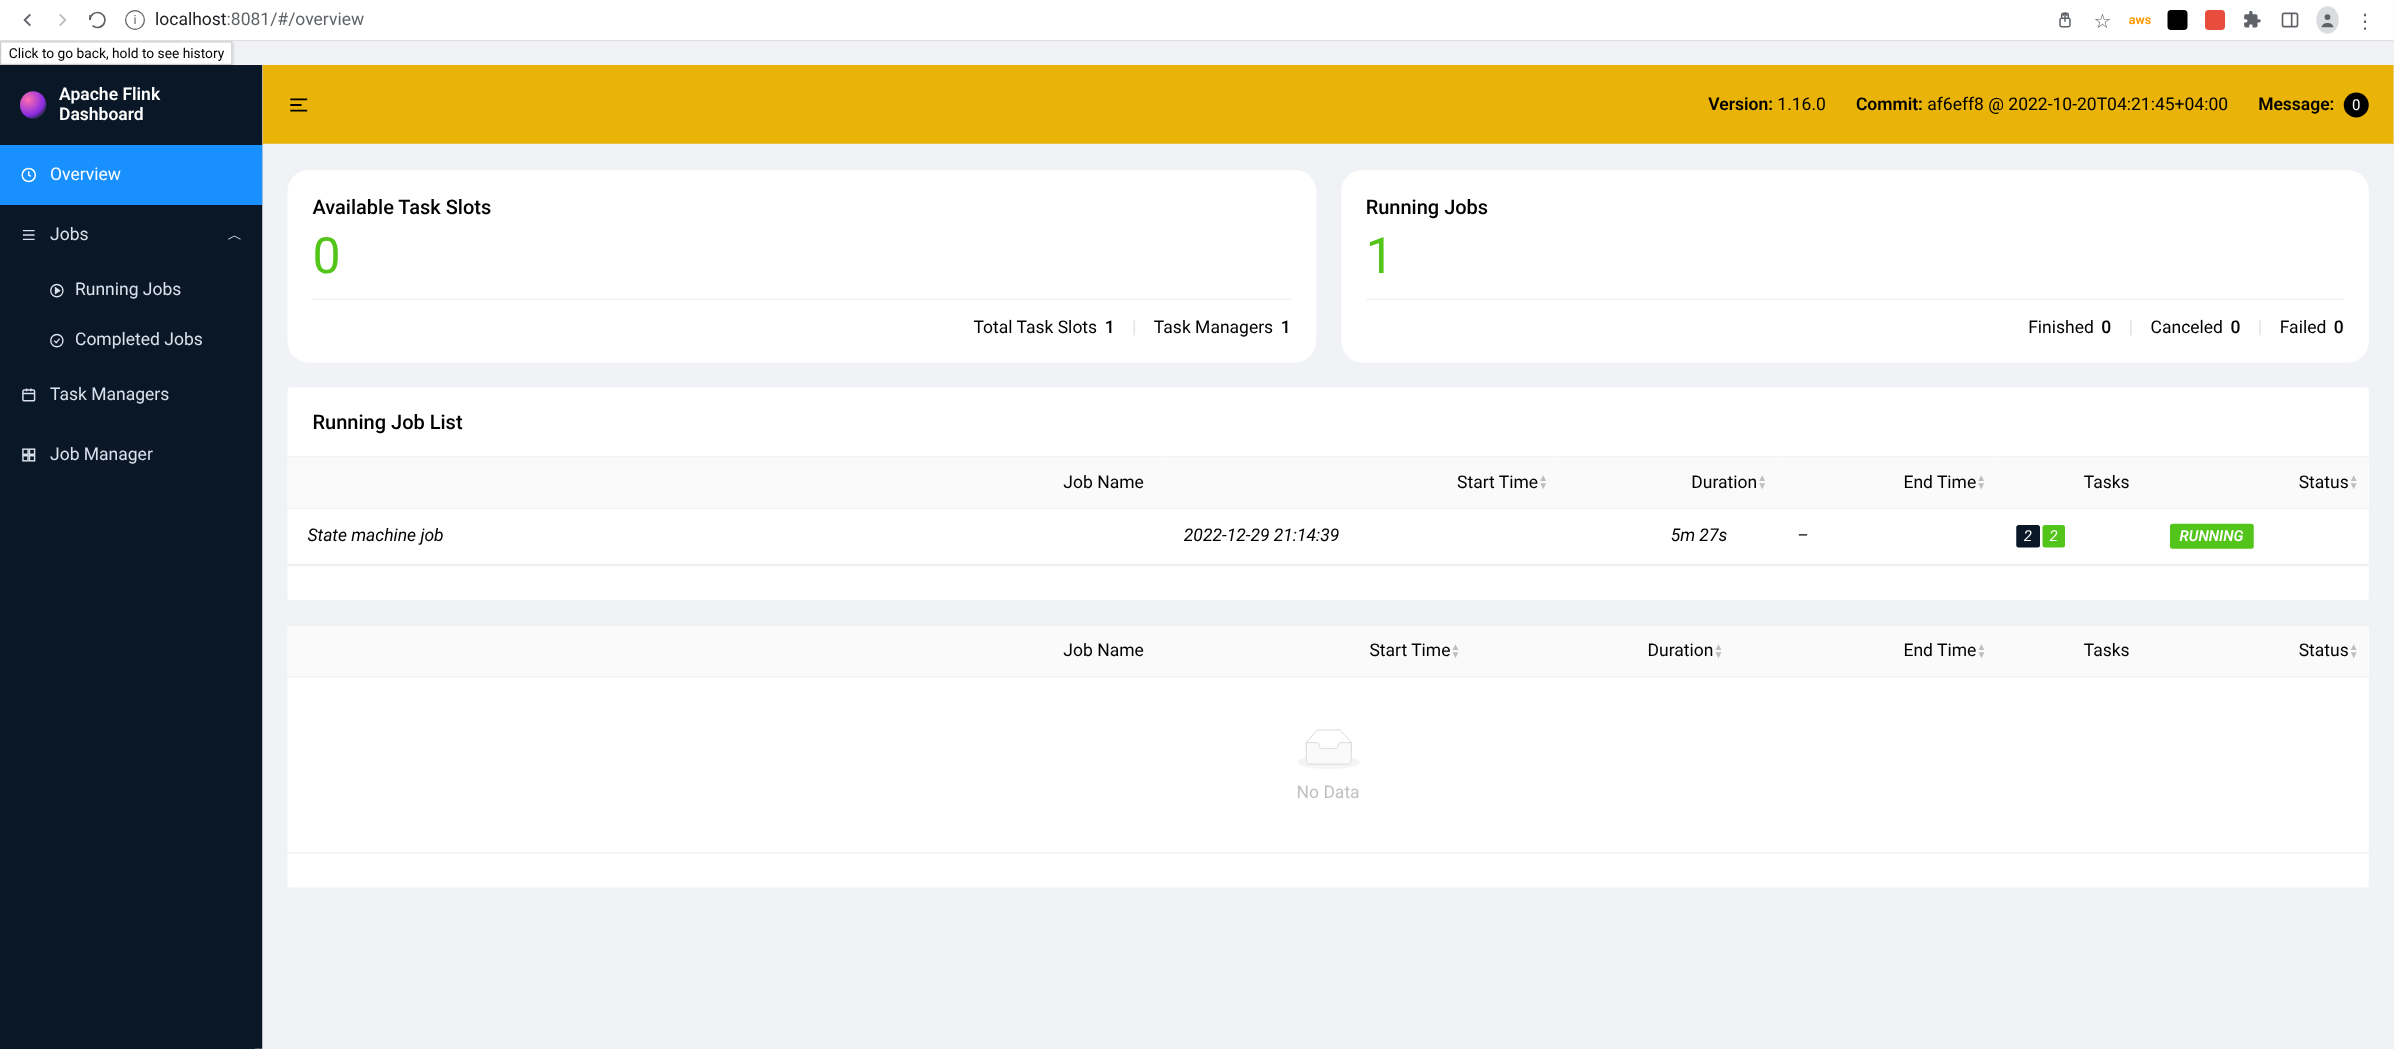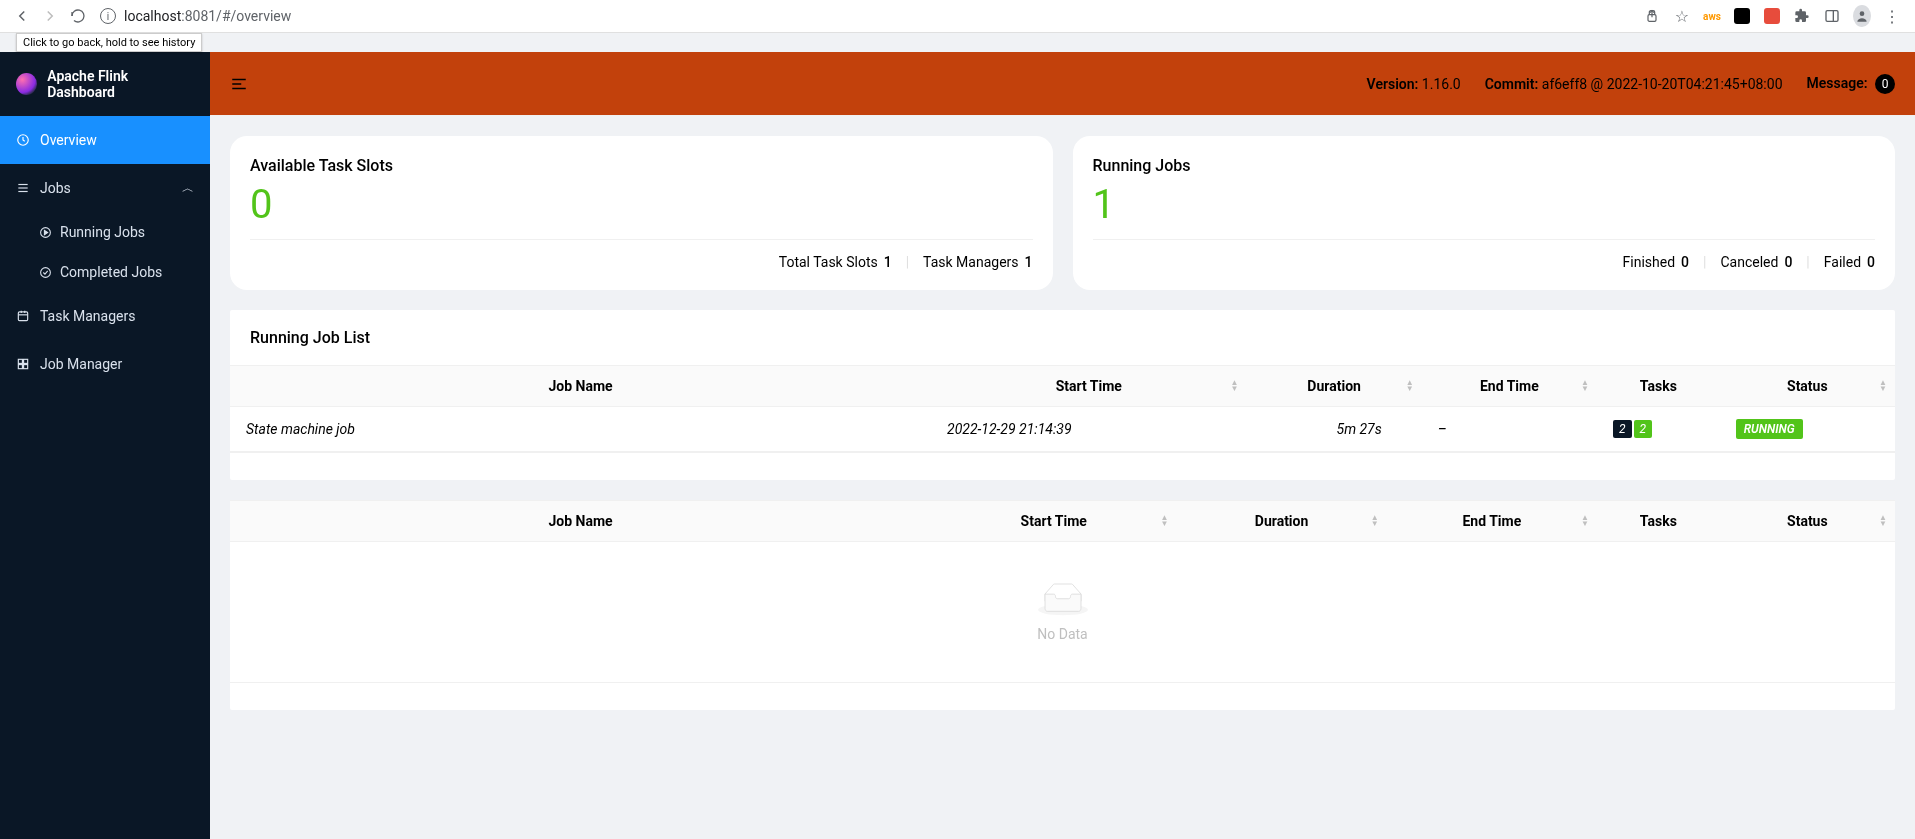--- a/index.html
+++ b/index.html
@@ -6,60 +6,60 @@
   body { font-family: -apple-system, BlinkMacSystemFont, "Segoe UI", Roboto, Helvetica, Arial, sans-serif; background: #f0f2f5; color: #000; overflow: hidden; height: 839px; width: 1915px; }
 
   
   .browser-bar { height: 33px; background: #fff; display: flex; align-items: center; padding: 0 8px; border-bottom: 1px solid #e0e0e0; }
   .browser-bar .nav-btn { width: 28px; height: 28px; display:flex; align-items:center; justify-content:center; color:#5f6368; cursor:pointer; border-radius:50%; }
   .browser-bar .nav-btn.disabled { color:#bdbdbd; cursor:default;}
   .url-area { display:flex; align-items:center; gap:8px; margin-left:8px; flex:1; font-size:14px; color:#202124;}
   .url-area .info-icon { width:16px; height:16px; border:1px solid #5f6368; border-radius:50%; display:flex; align-items:center; justify-content:center; font-size:10px; color:#5f6368;}
   .right-icons { display:flex; align-items:center; gap:12px; padding-right:6px;}
   .right-icons .ricon { width:18px; height:18px; display:flex; align-items:center; justify-content:center; color:#5f6368; font-size:16px;}
-  .tooltip-back { position:absolute; top:33px; left:16px; background:#fff; border:1px solid #ccc; font-size:11px; padding:2px 6px; box-shadow:0 1px 2px rgba(0,0,0,0.2); z-index:100;}
+  .tooltip-back { position:absolute; top:33px; left:0; background:#fff; border:1px solid #ccc; font-size:11px; padding:2px 6px; box-shadow:0 1px 2px rgba(0,0,0,0.2); z-index:100;}
 
   
   .app { position:absolute; top:33px; left:0; right:0; bottom:0; display:flex; }
   .tooltip-back + .app { top:33px; } 
 
   
   .sidebar { width:210px; background:#0a1726; color:#d9e1ec; display:flex; flex-direction:column; flex-shrink:0;}
   .brand { height:64px; display:flex; align-items:center; gap:10px; padding:0 16px; font-weight:600; font-size:14px; color:#fff;border-radius:31px;}
   .brand-logo { width:22px; height:22px; border-radius:50%; background: radial-gradient(circle at 30% 30%, #ff6fb0, #8a2be2 60%, #1e2a3a 80%);}
   .nav-item { height:48px; display:flex; align-items:center; gap:10px; padding:0 16px; font-size:14px; cursor:pointer; color:#d9e1ec;}
   .nav-item.active { background:#1890ff; color:#fff;}
   .nav-item .chev { margin-left:auto; font-size:12px;}
   .nav-sub { padding-left:38px; height:40px; display:flex; align-items:center; gap:8px; font-size:14px; cursor:pointer; color:#d9e1ec;}
   .nav-icon { width:14px; height:14px; display:inline-flex; align-items:center; justify-content:center;}
   svg { display:block; }
 
   
   .main { flex:1; display:flex; flex-direction:column; background:#f0f2f5; overflow:auto;}
-  .topbar { height:64px; background:#c2410c; border-bottom:1px solid #f0f0f0; display:flex; align-items:center; padding:12px 20px; gap:24px; font-size:14px;}
+  .topbar { height:64px; background:#eab308; border-bottom:1px solid #f0f0f0; display:flex; align-items:center; padding:12px 20px; gap:24px; font-size:14px;}
   .topbar .spacer { flex:1;}
   .topbar .kv { white-space:nowrap;}
   .topbar .kv b { font-weight:600;}
   .msg-badge { background:#000; color:#fff; border-radius:50%; width:20px; height:20px; display:inline-flex; align-items:center; justify-content:center; font-size:12px; margin-left:4px;}
 
   .content { padding:20px; display:flex; flex-direction:column; gap:20px;}
   .row { display:flex; gap:20px;}
   .card { background:#fff; border-radius:2px; padding:20px;}
   .card.half { flex:1;border-radius:17px;}
   .card-title { font-size:16px; font-weight:500; margin-bottom:8px;}
   .big-num { font-size:40px; font-weight:400; color:#52c41a; line-height:1.1; margin-bottom:12px;}
   .stat-line { display:flex; gap:14px; font-size:14px; color:#000; border-top:1px solid #f0f0f0; padding-top:14px;justify-content:flex-end;}
   .stat-line .stat { display:flex; gap:6px; align-items:center;}
   .stat-line .sep { color:#e0e0e0;}
   .stat-line .stat .val { font-weight:500;}
 
   .section { background:#fff; border-radius:2px; padding:0;}
   .section-title { font-size:16px; font-weight:500; padding:18px 20px;}
   table { width:100%; border-collapse:collapse; font-size:14px;}
-  thead th { text-align:center; font-weight:700; background:#fafafa; padding:12px 16px; border-top:1px solid #f0f0f0; border-bottom:1px solid #f0f0f0; position:relative;}
+  thead th { text-align:right; font-weight:400; background:#fafafa; padding:12px 16px; border-top:1px solid #f0f0f0; border-bottom:1px solid #f0f0f0; position:relative;}
   thead th .sorters { position:absolute; right:8px; top:50%; transform:translateY(-50%); display:flex; flex-direction:column; font-size:8px; color:#bfbfbf; line-height:6px; cursor:pointer;}
   tbody td { padding:12px 16px; border-bottom:1px solid #f0f0f0;font-style:italic;}
   .task-badges { display:flex; gap:2px;}
   .tb { color:#fff; font-size:12px; padding:2px 6px; border-radius:2px;}
   .tb.dark { background:#0a1726;}
   .tb.green { background:#52c41a;}
   .status-tag { background:#52c41a; color:#fff; font-size:12px; font-weight:600; padding:3px 8px; border-radius:2px; display:inline-block;}
   .empty { text-align:center; padding:40px 0; color:#bfbfbf; font-size:14px;}
   .empty svg { margin:0 auto 8px;}
   .table-footer { height:28px; border-top:1px solid #f0f0f0;}
@@ -204,21 +204,21 @@
     <div class="topbar">
       <span style="cursor:pointer">
         <svg width="18" height="18" viewBox="0 0 24 24" fill="none" stroke="#000" stroke-width="2">
             <line x1="3" y1="6" x2="21" y2="6"></line>
             <line x1="3" y1="12" x2="15" y2="12"></line>
             <line x1="3" y1="18" x2="21" y2="18"></line>
           </svg>
       </span>
       <span class="spacer"></span>
       <span class="kv"><b>Version:</b> <span>1.16.0</span></span>
-      <span class="kv"><b>Commit:</b> <span>af6eff8 @ 2022-10-20T04:21:45+08:00</span></span>
+      <span class="kv"><b>Commit:</b> <span>af6eff8 @ 2022-10-20T04:21:45+04:00</span></span>
       <span class="kv"><b>Message:</b> <span class="msg-badge">0</span></span>
     </div>
 
     <div class="content">
 
       <div class="row">
         <div class="card half">
           <div class="card-title">Available Task Slots</div>
           <div class="big-num">0</div>
           <div class="stat-line">

